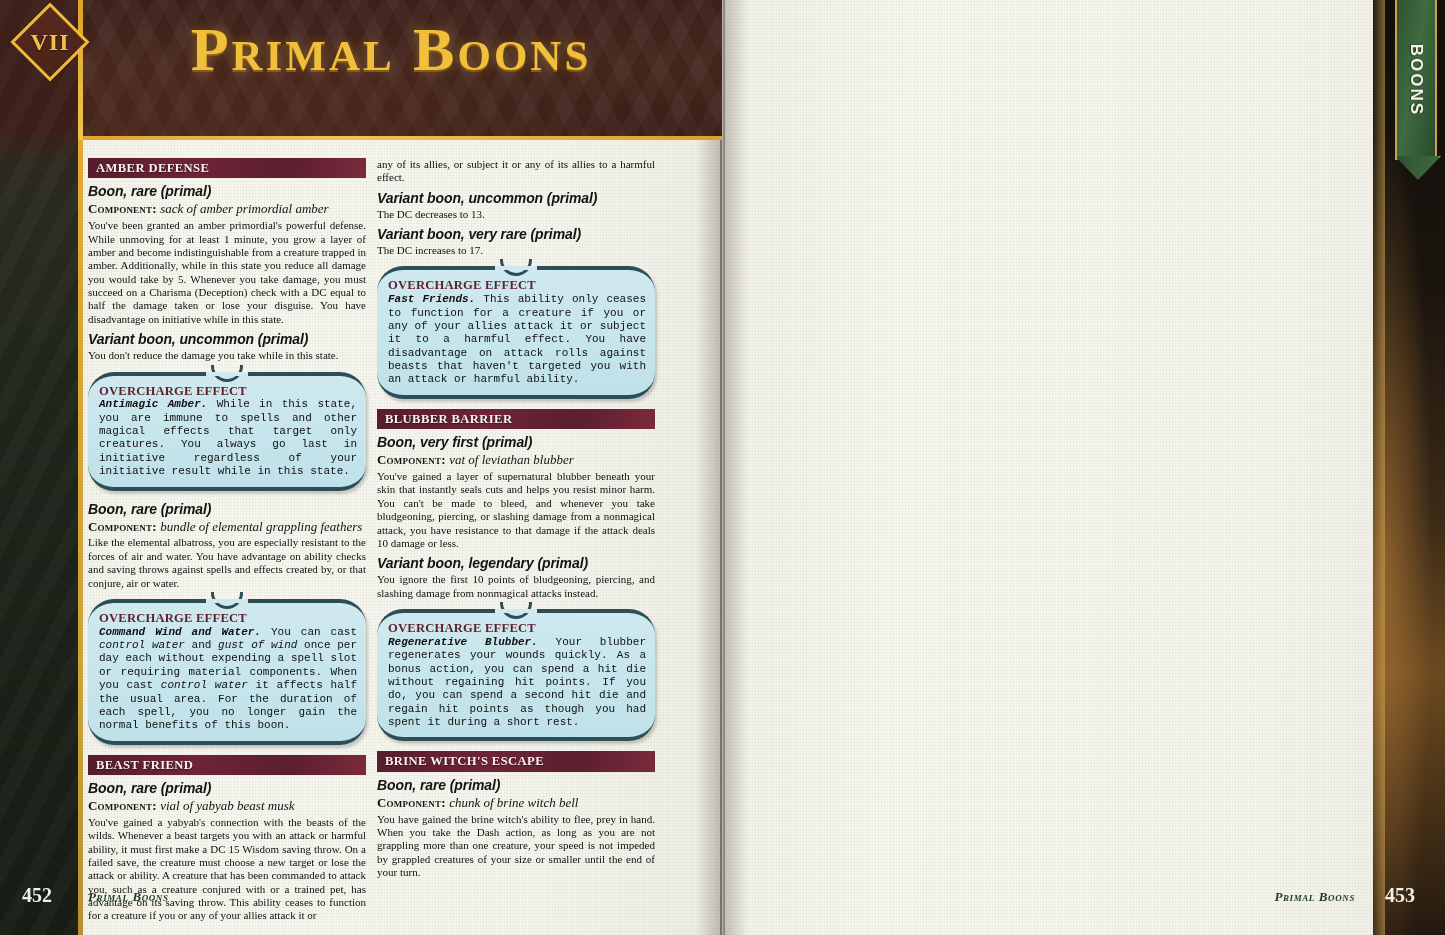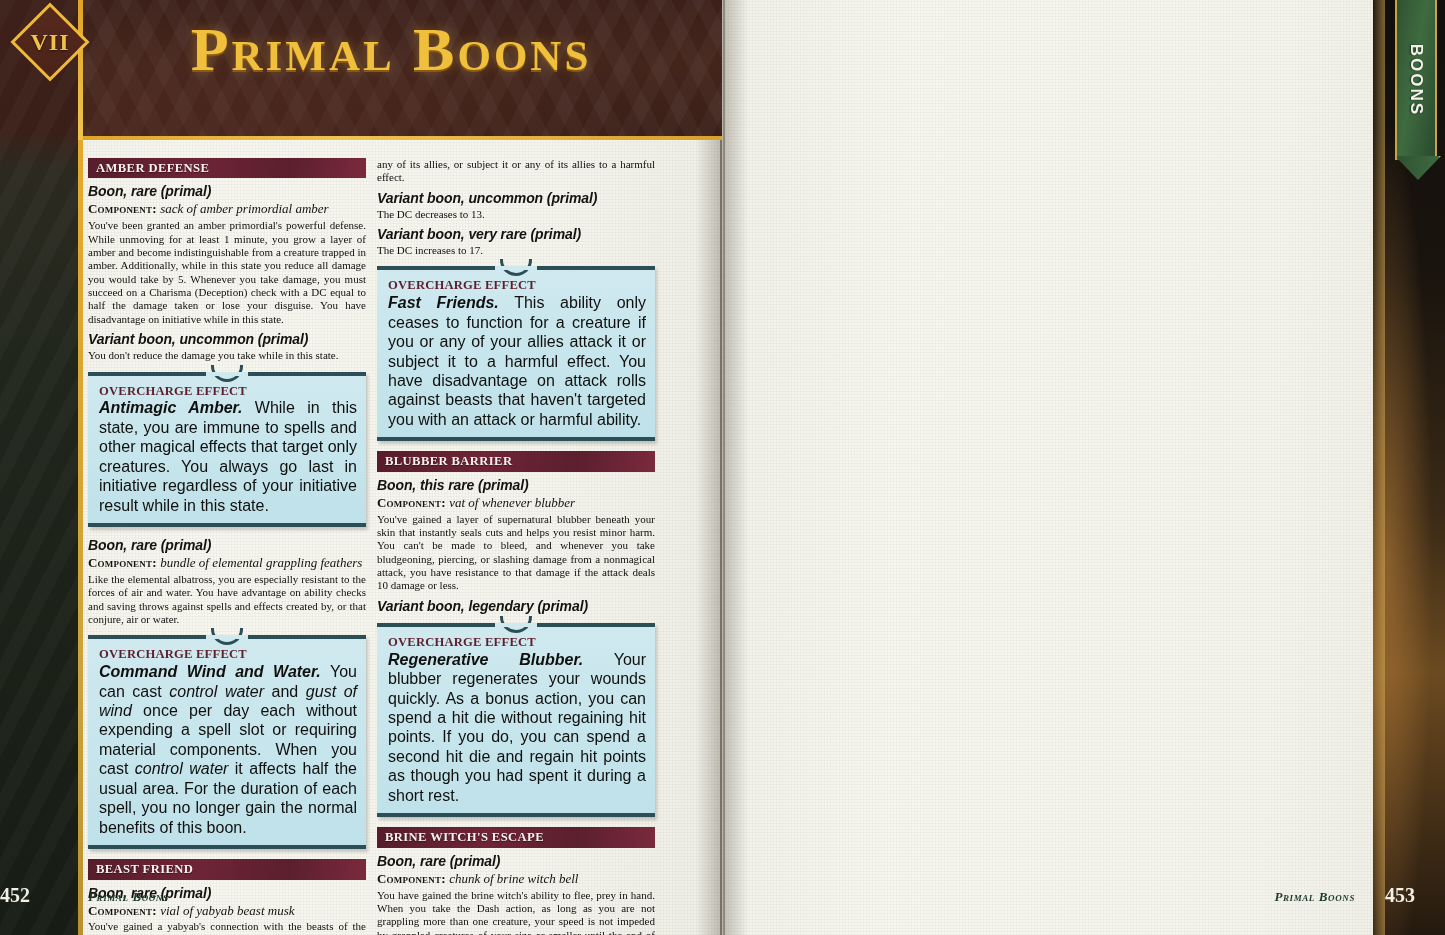--- a/index.html
+++ b/index.html
@@ -119,21 +119,21 @@
     width: 56px; height: 56px;
     display: flex; align-items: center; justify-content: center;
     font-family: "Liberation Serif", serif;
     font-size: 24px; font-weight: 700; letter-spacing: 1px;
     color: #f0c04a;
     z-index: 9;
     text-shadow: 0 1px 2px rgba(0,0,0,.6);
   }
   .page-num-left {
     position: absolute; left: 0; bottom: 28px; width: 74px;
-    text-align: left;
+    text-align: center;
     font-family: "Liberation Serif", serif;
     font-size: 20px; font-weight: 700; color: #efefe4;
     z-index: 9;
   }
 
   
   .edge-right {
     position: absolute; right: 0; top: 0; width: 72px; height: 935px;
     background:
       radial-gradient(ellipse at 20% 60%, rgba(190,130,60,0.55) 0%, rgba(0,0,0,0) 55%),
@@ -232,20 +232,21 @@
 
   
   .oc {
     position: relative;
     margin: 9px 0 10px;
     background: linear-gradient(180deg, #cfe9ef 0%, #c6e5ec 55%, #bfe1e9 100%);
     border-top: 4px solid #2c4f57;
     border-bottom: 4px solid #2c4f57;
     box-shadow: 2px 3px 3px rgba(40,40,40,0.22);
     padding: 9px 9px 8px 11px;
+    border-radius: 26px;
   }
   .oc::before {
     content: "";
     position: absolute;
     left: 50%; top: -11px;
     transform: translateX(-50%);
     width: 26px; height: 14px;
     border: 3px solid #2c4f57;
     border-top: none;
     border-radius: 0 0 16px 16px;
@@ -262,22 +263,22 @@
   .oc-title {
     font-family: "Liberation Serif", serif;
     font-weight: 700;
     font-size: 12.6px;
     letter-spacing: .2px;
     color: #5e1f2c;
     margin-bottom: 0px;
     line-height: 1.1;
   }
   .oc-body {
-    font-family: Liberation Sans, sans-serif;
-    font-size: 16px;
+    font-family: Liberation Mono, monospace;
+    font-size: 11px;
     line-height: 1.215;
     color: #10100f;
     text-align: justify;
   }
   .oc-body .nm {
     font-weight: 700;
     font-style: italic;
   }
 
   
@@ -350,24 +351,25 @@
           <p class="p">The DC decreases to 13.</p>
           <div class="boon-type">Variant boon, very rare (primal)</div>
           <p class="p">The DC increases to 17.</p>
           <div class="oc">
             <div class="oc-inner">
               <div class="oc-title">OVERCHARGE EFFECT</div>
               <div class="oc-body"><span class="nm">Fast Friends.</span> This ability only ceases to function for a creature if you or any of your allies attack it or subject it to a harmful effect. You have disadvantage on attack rolls against beasts that haven't targeted you with an attack or harmful ability.</div>
             </div>
           </div>
           <div class="boon-head">BLUBBER BARRIER</div>
-          <div class="boon-type">Boon, this rare (primal)</div>
-          <div class="boon-comp"><span class="lbl">Component: </span><span class="val">vat of whenever blubber</span></div>
+          <div class="boon-type">Boon, very first (primal)</div>
+          <div class="boon-comp"><span class="lbl">Component: </span><span class="val">vat of leviathan blubber</span></div>
           <p class="p">You've gained a layer of supernatural blubber beneath your skin that instantly seals cuts and helps you resist minor harm. You can't be made to bleed, and whenever you take bludgeoning, piercing, or slashing damage from a nonmagical attack, you have resistance to that damage if the attack deals 10 damage or less.</p>
           <div class="boon-type">Variant boon, legendary (primal)</div>
+          <p class="p">You ignore the first 10 points of bludgeoning, piercing, and slashing damage from nonmagical attacks instead.</p>
           <div class="oc">
             <div class="oc-inner">
               <div class="oc-title">OVERCHARGE EFFECT</div>
               <div class="oc-body"><span class="nm">Regenerative Blubber.</span> Your blubber regenerates your wounds quickly. As a bonus action, you can spend a hit die without regaining hit points. If you do, you can spend a second hit die and regain hit points as though you had spent it during a short rest.</div>
             </div>
           </div>
           <div class="boon-head">BRINE WITCH'S ESCAPE</div>
           <div class="boon-type">Boon, rare (primal)</div>
           <div class="boon-comp"><span class="lbl">Component: </span><span class="val">chunk of brine witch bell</span></div>
           <p class="p">You have gained the brine witch's ability to flee, prey in hand. When you take the Dash action, as long as you are not grappling more than one creature, your speed is not impeded by grappled creatures of your size or smaller until the end of your turn.</p>

